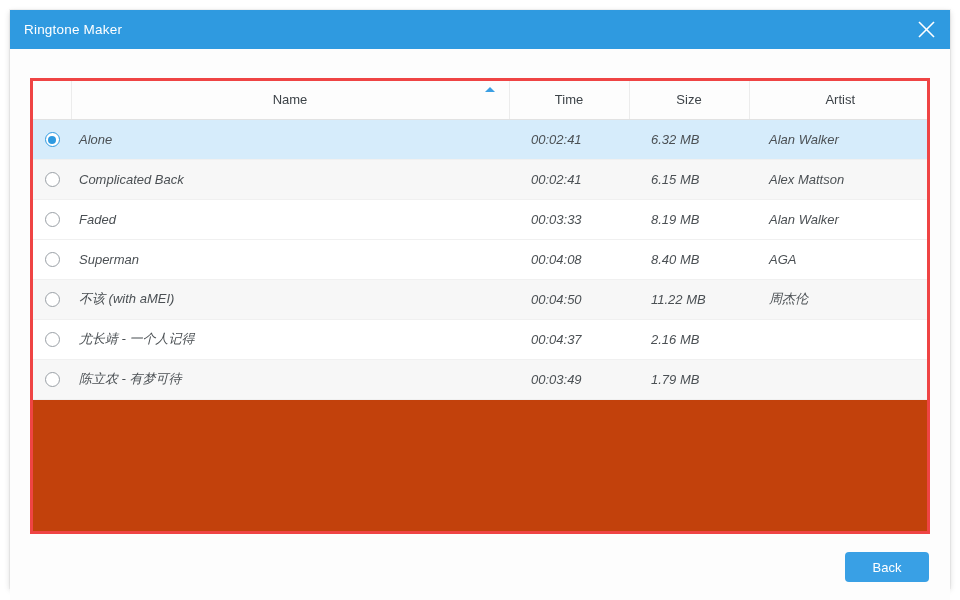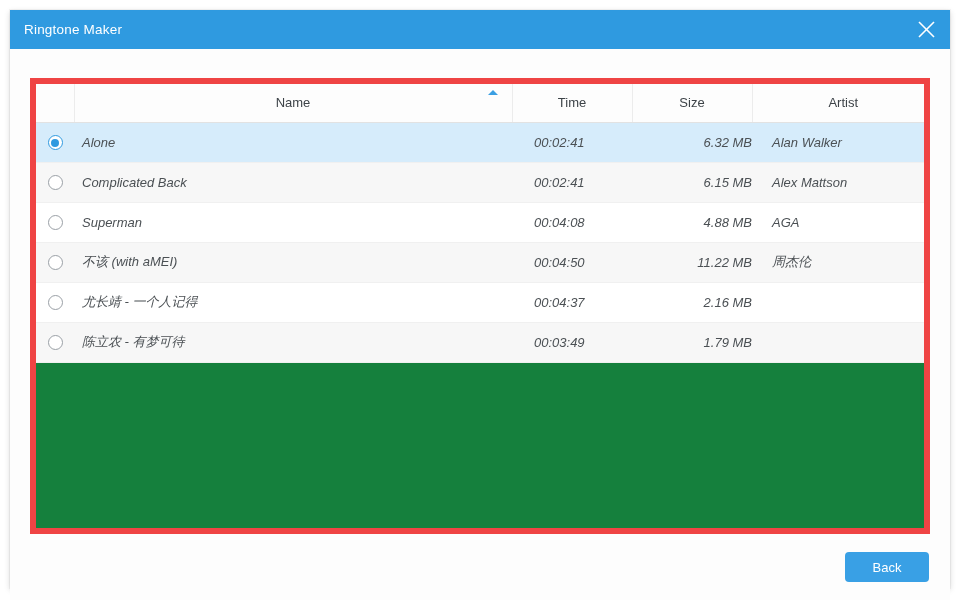--- a/index.html
+++ b/index.html
@@ -70,22 +70,22 @@
     flex: 1;
     background: #fdfdfd;
     padding: 13px 20px 0 20px;
     box-sizing: border-box;
     display: flex;
     flex-direction: column;
   }
 
   
   .table-wrap {
-    border: 6px solid #ef4444;
-    background: #15803d;
+    border: 3px solid #ef4444;
+    background: #c2410c;
     height: 456px;
     box-sizing: border-box;
     overflow: hidden;
     position: relative;
   }
   table.filelist {
     width: 100%;
     border-collapse: collapse;
     table-layout: fixed;
     font-size: 13px;
@@ -138,21 +138,21 @@
   tbody tr.row-odd  td { background: #ffffff; }
   tbody tr.row-even td { background: #f7f7f7; }
   tbody tr.selected td { background: #d6ecfb; }
 
   td.cell-radio {
     text-align: center;
     vertical-align: middle;
   }
   td.cell-name   { padding-left: 8px; color: #4b5054; }
   td.cell-time   { padding-left: 22px; margin-top: 32px; }
-  td.cell-size   { padding-left: 22px; text-align: right; }
+  td.cell-size   { padding-left: 22px; }
   td.cell-artist { padding-left: 20px; }
 
   .radio {
     display: inline-block;
     width: 15px;
     height: 15px;
     border-radius: 50%;
     border: 1px solid #9aa0a6;
     background: #ffffff;
     box-sizing: border-box;
@@ -259,23 +259,30 @@
               </tr>
               <tr class="row-even">
                 <td class="cell-radio"><span class="radio"></span></td>
                 <td class="cell-name">Complicated Back</td>
                 <td class="cell-time">00:02:41</td>
                 <td class="cell-size">6.15 MB</td>
                 <td class="cell-artist">Alex Mattson</td>
               </tr>
               <tr class="row-odd">
                 <td class="cell-radio"><span class="radio"></span></td>
+                <td class="cell-name">Faded</td>
+                <td class="cell-time">00:03:33</td>
+                <td class="cell-size">8.19 MB</td>
+                <td class="cell-artist">Alan Walker</td>
+              </tr>
+              <tr class="row-odd">
+                <td class="cell-radio"><span class="radio"></span></td>
                 <td class="cell-name">Superman</td>
                 <td class="cell-time">00:04:08</td>
-                <td class="cell-size">4.88 MB</td>
+                <td class="cell-size">8.40 MB</td>
                 <td class="cell-artist">AGA</td>
               </tr>
               <tr class="row-even">
                 <td class="cell-radio"><span class="radio"></span></td>
                 <td class="cell-name">不该 (with aMEI)</td>
                 <td class="cell-time">00:04:50</td>
                 <td class="cell-size">11.22 MB</td>
                 <td class="cell-artist">周杰伦</td>
               </tr>
               <tr class="row-odd">

